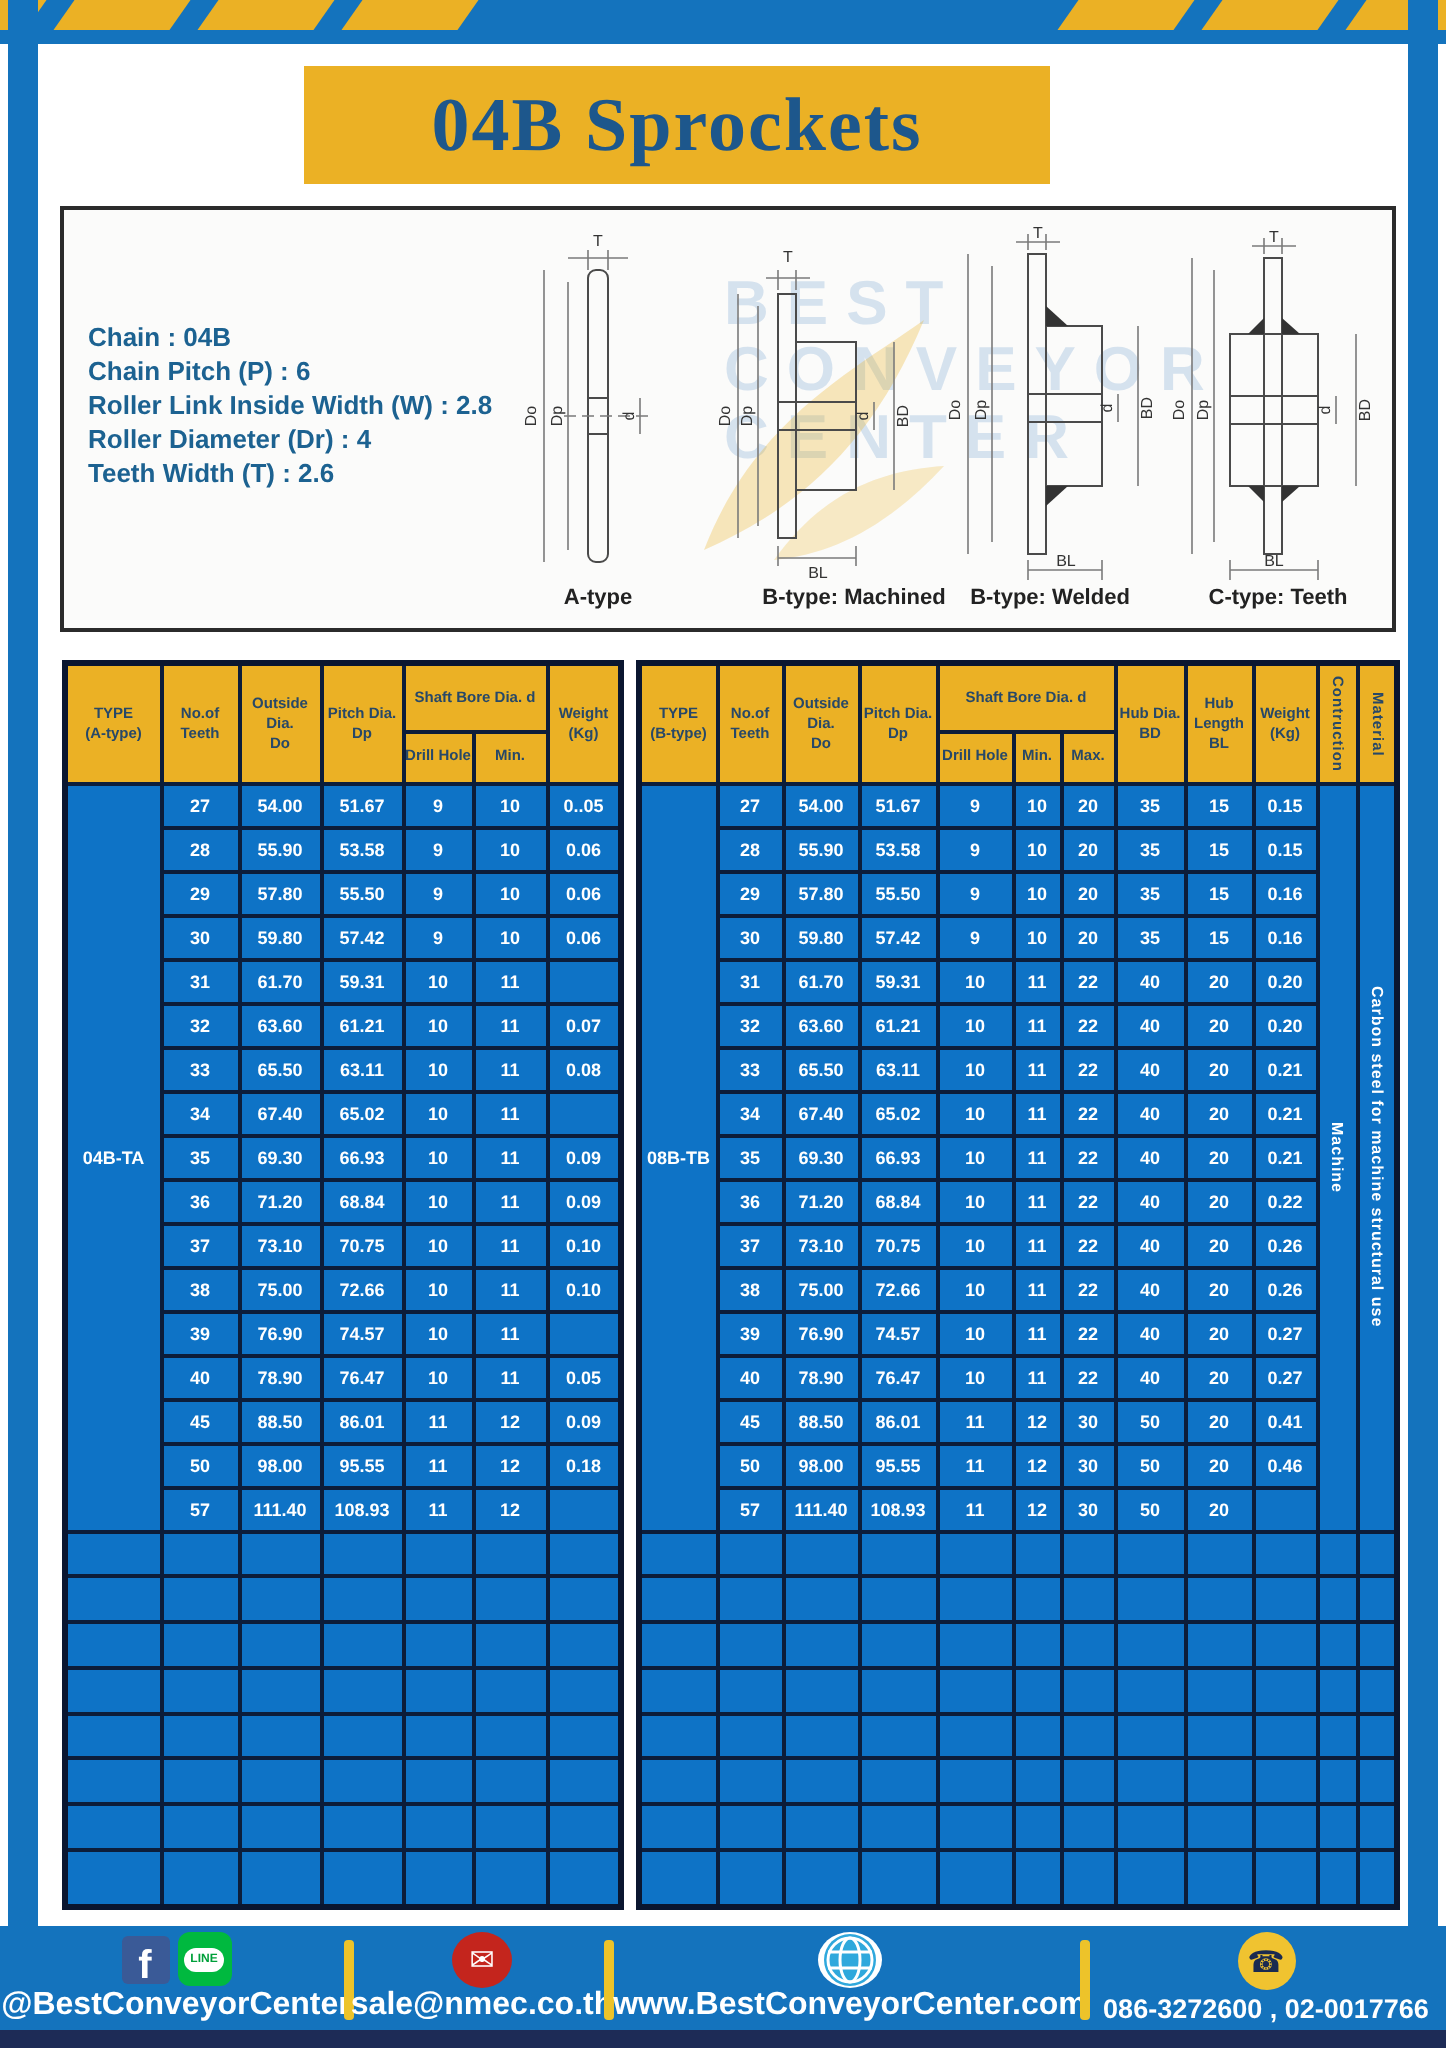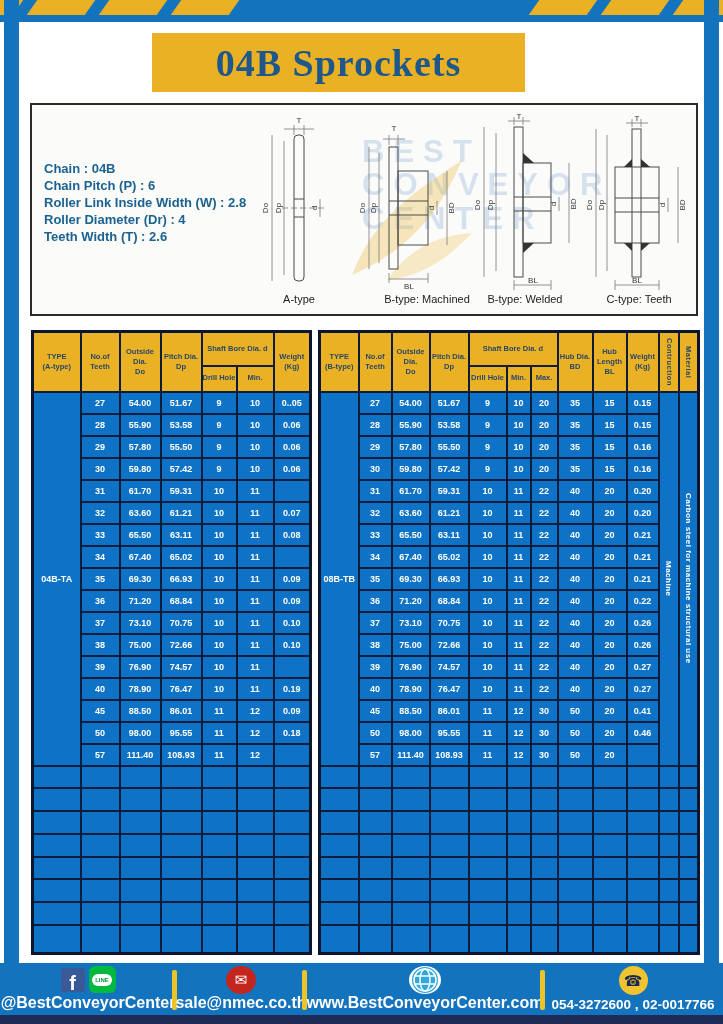--- a/index.html
+++ b/index.html
@@ -13,21 +13,21 @@
   
   .title-box{position:absolute;left:152px;top:33px;width:373px;height:59px;background:#EBB125;
              display:flex;align-items:center;justify-content:center;}
   .title-box span{font-size:38px;font-weight:800;color:#1D578C;letter-spacing:1px;font-family:Liberation Serif, serif;}
   
   .diagram-box{position:absolute;left:30px;top:103px;width:668px;height:213px;background:#FBFBFA;
                border:2px solid #2b2b2b;box-sizing:border-box;}
   .watermark{position:absolute;left:330px;top:30px;width:360px;color:rgba(125,170,212,0.30);
              font-weight:900;font-size:31px;letter-spacing:9px;line-height:1.08;pointer-events:none;}
   .specs{position:absolute;left:12px;top:55px;color:#1C6291;font-weight:700;font-size:13px;line-height:17px;}
-  .variant-label{position:absolute;top:188px;font-size:11px;color:#222;text-align:center;font-weight:400;}
+  .variant-label{position:absolute;top:188px;font-size:11px;color:#222;text-align:center;font-weight:700;}
   .draw{position:absolute;top:8px;}
   .draw svg{display:block;}
   .dwg-line{stroke:#4a4a4a;stroke-width:1;fill:none;}
   .dwg-dim{stroke:#7a7a7a;stroke-width:0.8;fill:none;}
   .dwg-txt{font-size:8px;fill:#333;font-family:"Liberation Sans",sans-serif;}
   
   table.datatable{position:absolute;border-collapse:collapse;table-layout:fixed;
                   border:3px solid #0A1630;}
   .datatable th,.datatable td{border:2px solid #0C1D3A;text-align:center;vertical-align:middle;
                   overflow:hidden;padding:0;}
@@ -335,21 +335,21 @@
           <td>10</td>
           <td>11</td>
           <td></td>
         </tr>
         <tr class="data-row">
           <td>40</td>
           <td>78.90</td>
           <td>76.47</td>
           <td>10</td>
           <td>11</td>
-          <td>0.19</td>
+          <td>0.05</td>
         </tr>
         <tr class="data-row">
           <td>45</td>
           <td>88.50</td>
           <td>86.01</td>
           <td>11</td>
           <td>12</td>
           <td>0.09</td>
         </tr>
         <tr class="data-row">
@@ -826,17 +826,17 @@
       </svg>
     </div>
     <div class="flabel">www.BestConveyorCenter.com</div>
   </div>
   <div class="fdiv" style="left:540px;"></div>
 
   <div class="fsec" style="left:548px;width:170px;">
     <div class="phone-icon">
         <span>☎</span>
       </div>
-    <div class="flabel" style="font-size:13.5px;">054-3272600 , 02-0017766</div>
+    <div class="flabel" style="font-size:13.5px;">086-3272600 , 02-0017766</div>
   </div>
 
   <div class="bottomstrip"></div>
 </div>
 
 </body></html>

